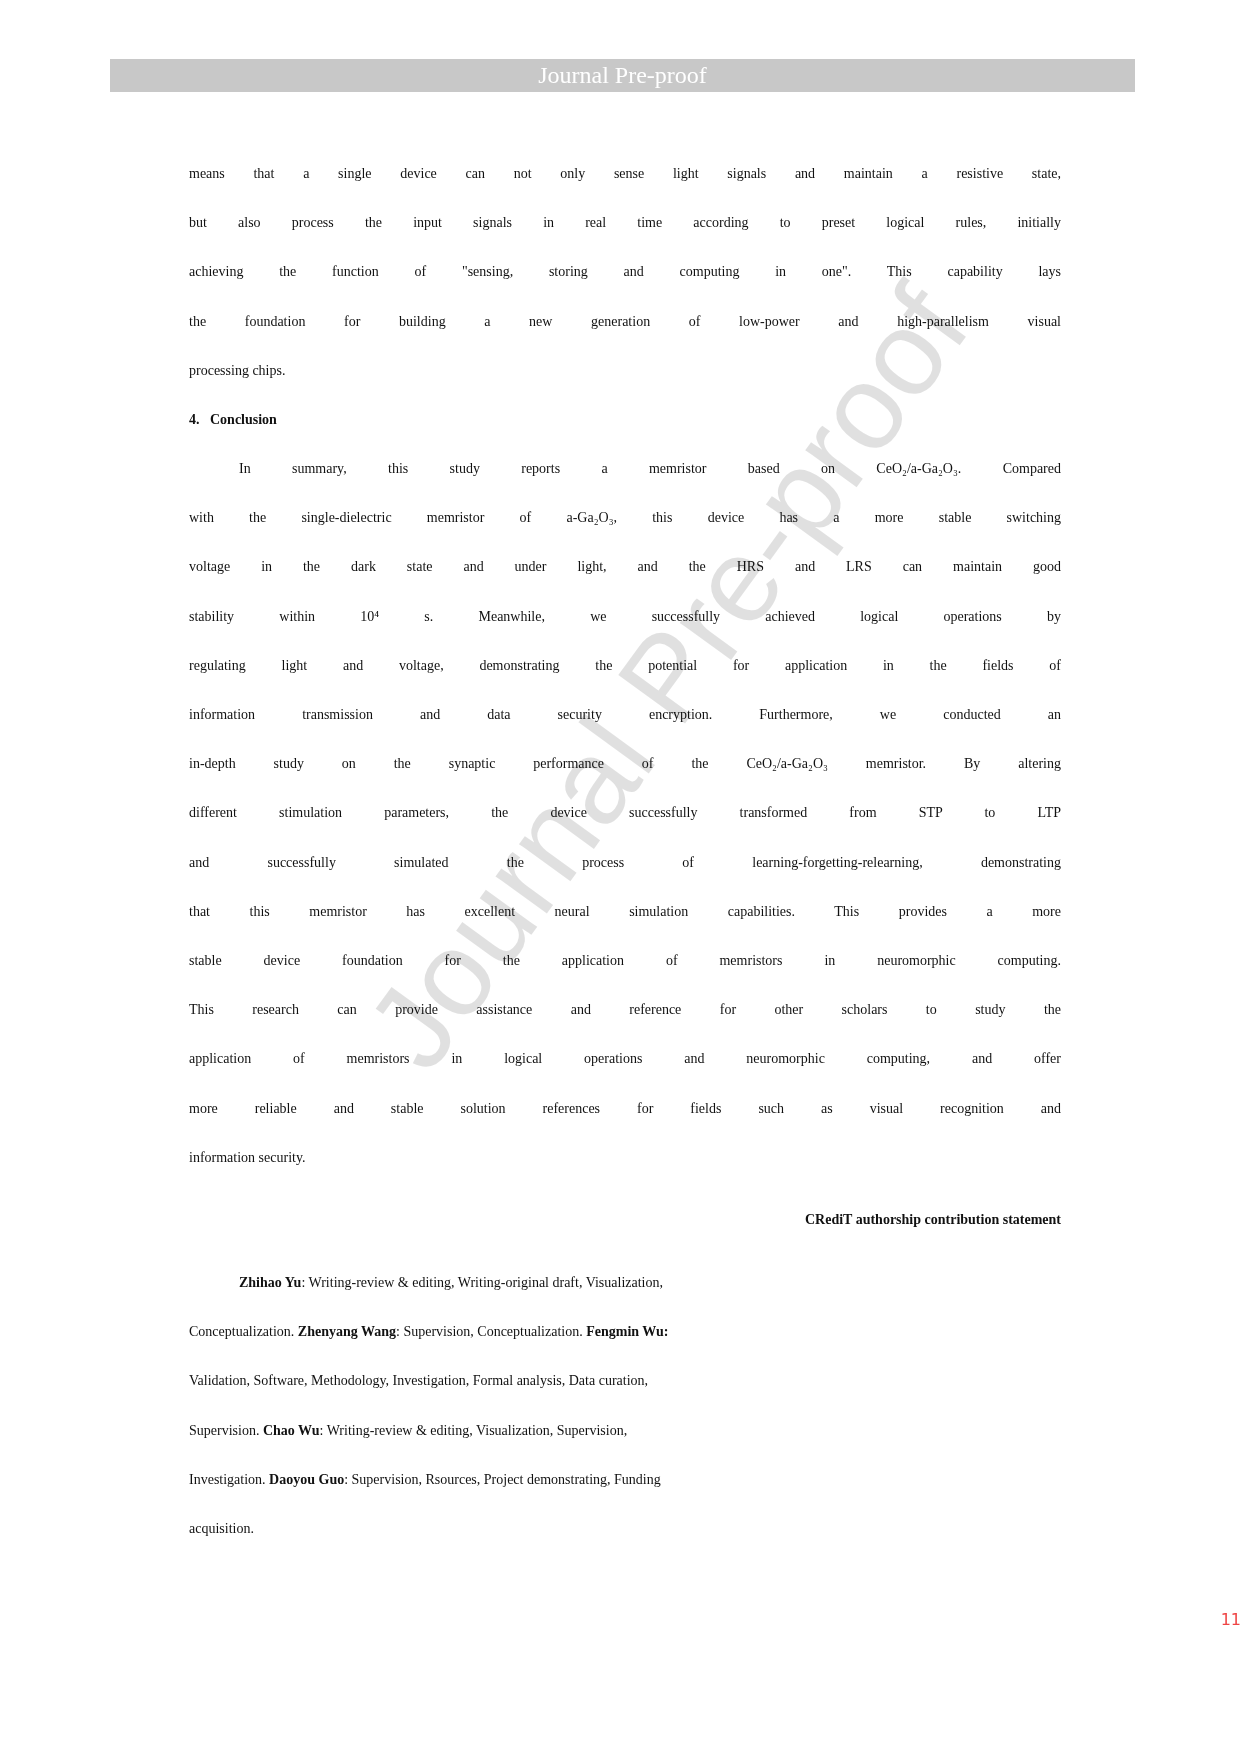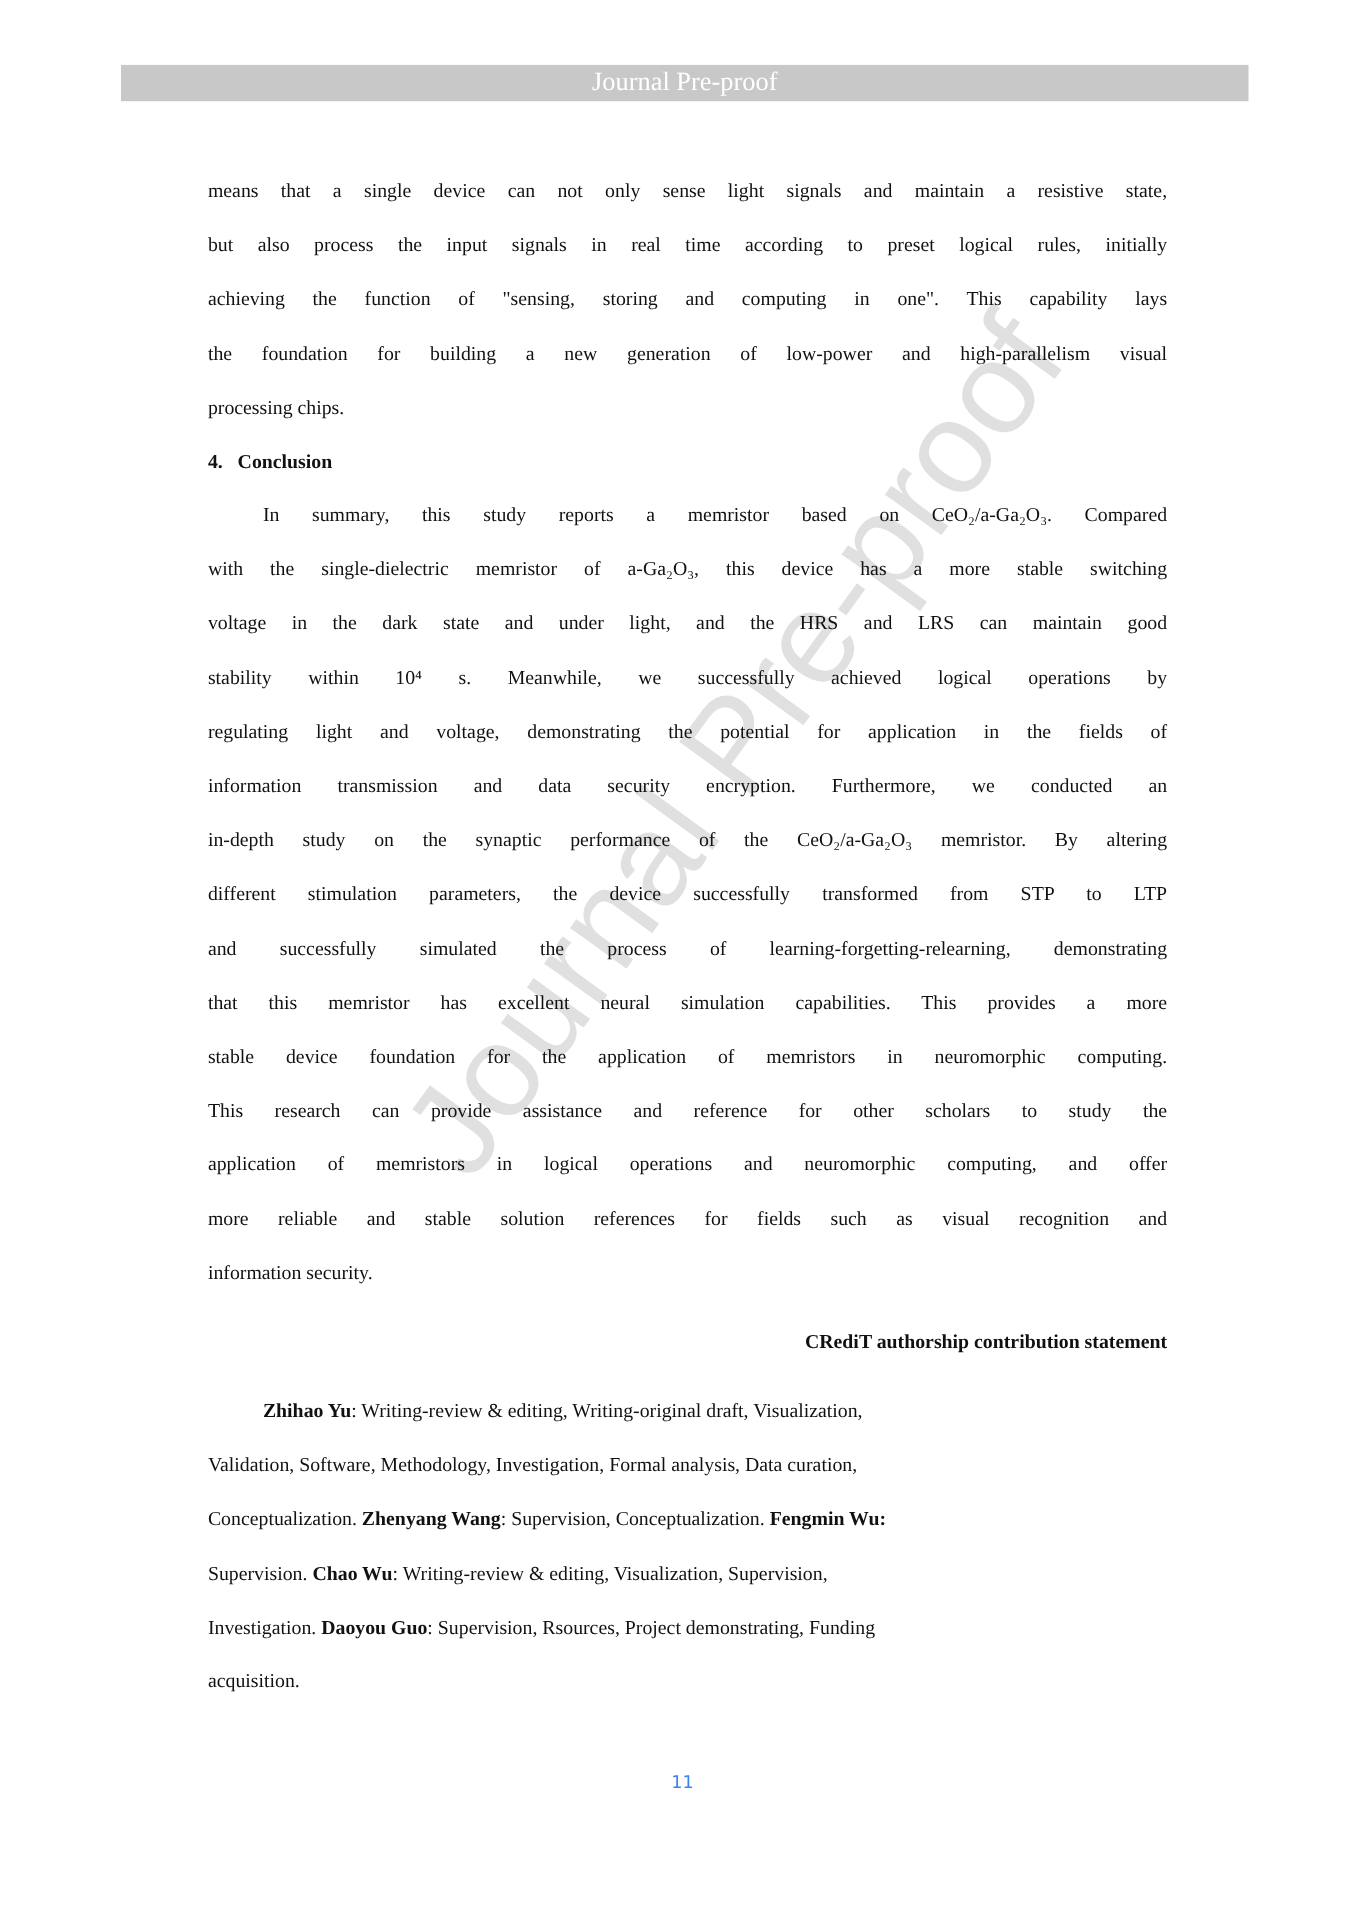--- a/index.html
+++ b/index.html
@@ -6,37 +6,37 @@
   body { width: 1241px; height: 1754px; position: relative; overflow: hidden; }
   .page { position: absolute; left: 0; top: 0; width: 1037px; height: 1754px; background: #fff; }
   .header-bar {
     position: absolute; left: 110px; top: 59px; width: 1025px; height: 33px;
     background: #c8c8c8; color: #ffffff;
     font-family: "Liberation Serif", serif; font-size: 24px;
     text-align: center; line-height: 33px;
   }
   .body-text {
     position: absolute; left: 189px; width: 872px;
-    font-family: "Liberation Serif", serif; font-size: 18px; color: #111;
+    font-family: "Liberation Serif", serif; font-size: 14px; color: #111;
     line-height: 49.2px;
   }
   .line { display: block; white-space: nowrap; text-align-last: justify; text-align: justify; }
   .line.last { text-align-last: left; }
   .indent { padding-left: 50px; }
   .heading { font-weight: bold; }
   .bold { font-weight: bold; }
   .watermark {
     position: absolute; left: 250px; top: 700px;
     font-family: "Liberation Sans", sans-serif; font-size: 120px; color: rgba(0,0,0,0.12);
     transform: rotate(-54deg); transform-origin: center; white-space: nowrap;
     width: 700px; text-align: center; pointer-events: none;
   }
   .page-number {
-    position: absolute; left: 0; width: 1241px; top: 1610px; text-align: center;
-    font-family: "DejaVu Sans", sans-serif; font-size: 16px; color: #3b82f6;
+    position: absolute; left: 0; width: 1241px; top: 1610px; text-align: right;
+    font-family: "DejaVu Sans", sans-serif; font-size: 16px; color: #ef4444;
   }
 </style>
 </head>
 <body>
 
 <div class="page">
 
   <div class="header-bar">Journal Pre-proof</div>
 
   <div class="watermark">Journal Pre-proof</div>
@@ -72,24 +72,24 @@
     <span class="line last">information security.</span>
   </div>
 
   <div class="body-text heading" style="top:1195px;text-align:right;">CRediT authorship contribution statement</div>
 
   <div class="body-text" style="top:1258px;">
     <span class="line last indent">
       <span class="bold">Zhihao Yu</span><span>: Writing-review &amp; editing, Writing-original draft, Visualization,</span>
     </span>
     <span class="line last">
-      <span>Validation, Software, Methodology, Investigation, Formal analysis, Data curation,</span>
+      <span>Conceptualization. </span><span class="bold">Zhenyang Wang</span><span>: Supervision, Conceptualization. </span><span class="bold">Fengmin Wu:</span>
     </span>
     <span class="line last">
-      <span>Conceptualization. </span><span class="bold">Zhenyang Wang</span><span>: Supervision, Conceptualization. </span><span class="bold">Fengmin Wu:</span>
+      <span>Validation, Software, Methodology, Investigation, Formal analysis, Data curation,</span>
     </span>
     <span class="line last">
       <span>Supervision. </span><span class="bold">Chao Wu</span><span>: Writing-review &amp; editing, Visualization, Supervision,</span>
     </span>
     <span class="line last">
       <span>Investigation. </span><span class="bold">Daoyou Guo</span><span>: Supervision, Rsources, Project demonstrating, Funding</span>
     </span>
     <span class="line last">
       <span>acquisition.</span>
     </span>

